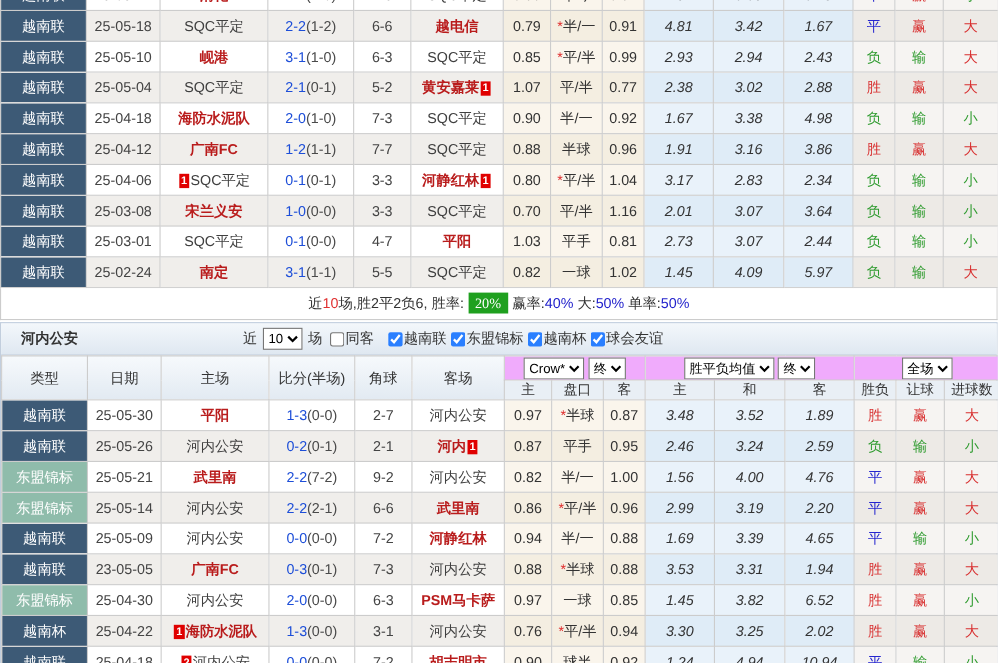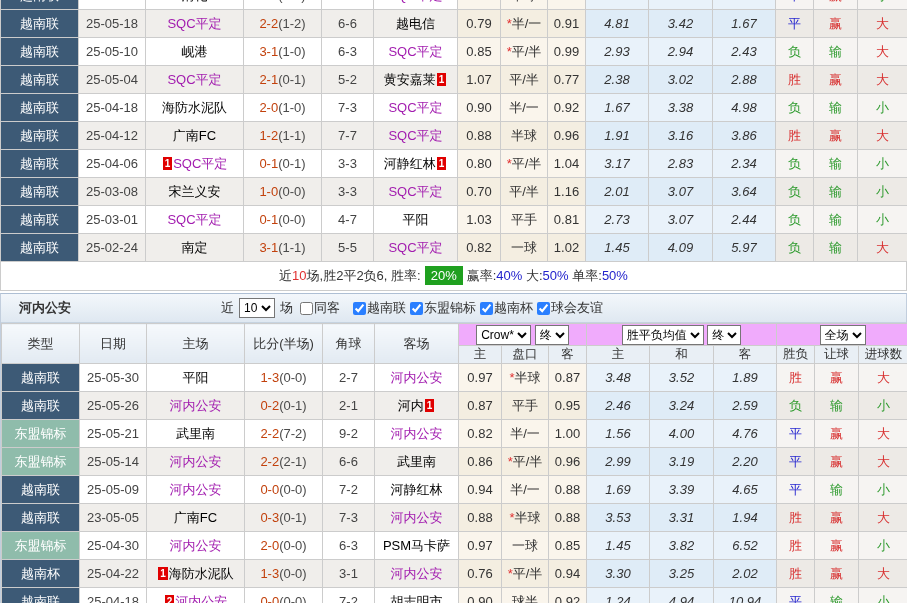--- a/index.html
+++ b/index.html
@@ -14,34 +14,34 @@
   tbody tr:nth-child(even) td.ah{background:#f4eee1;}
   tbody td.eu{background:#e9f2fa;font-style:italic;}
   tbody tr:nth-child(even) td.eu{background:#dfecf7;}
   tbody td.res{background:#f6f4f2;}
   tbody tr:nth-child(even) td.res{background:#edeae6;}
   
   td.lg{color:#fff;}
   td.lg.navy{background:#3d5a76 !important;}
   td.lg.teal{background:#8fbcab !important;}
   .dt,.ck{color:#444;}
-  .tgreen{color:#a21caf;}
-  .tblack{color:#000000;}
-  .sred{color:#c2410c;text-align:right;}
+  .tgreen{color:#404040;}
+  .tblack{color:#b91c1c;font-weight:bold;}
+  .sred{color:#1d4ed8;text-align:right;}
   .sht{color:#4a4a4a;}
   .star{color:#e03030;}
   .c-r{color:#d83030;}
   .c-g{color:#2f9b2f;}
   .c-b{color:#2626cf;}
   .nbadge{display:inline-block;background:#e00000;color:#fff;font-size:10px;line-height:13px;padding:0 2px;margin:0 1px;vertical-align:1px;font-weight:bold;}
   
   .summary{height:28px;line-height:28px;text-align:center;border:1px solid #ccc;border-top:none;background:#fff;}
   .summary .red{color:#e03030;}
   .summary .blue{color:#2323cc;}
-  .summary .gbadge{background:#1fa01f;color:#fff;padding:2px 6px;margin:0 4px;}
+  .summary .gbadge{background:#1fa01f;color:#fff;padding:2px 6px;margin:0 4px;font-family:Liberation Serif, serif;}
   
   .secbox{border-left:1px solid #c2cedd;border-right:1px solid #c2cedd;margin-top:2px;border-top:1px solid #aebfd4;}
   .secbar{height:28px;display:flex;align-items:center;background:linear-gradient(#f3f7fb,#dfe8f1);border-bottom:1px solid #c6d3e0;}
   .sec-title{font-weight:bold;color:#333;margin-left:18px;}
   .filters{display:flex;align-items:center;margin-left:150px;gap:3px;}
   .filters select{margin:0 2px;}
   .lgf{display:flex;align-items:center;margin-left:4px;}
   .lgf input{margin:0 1px 0 0;}
   input[type="checkbox"]{accent-color:#2a7fff;width:13px;height:13px;}
   select{font-size:12px;font-family:inherit;height:20px;background:#fff;}

